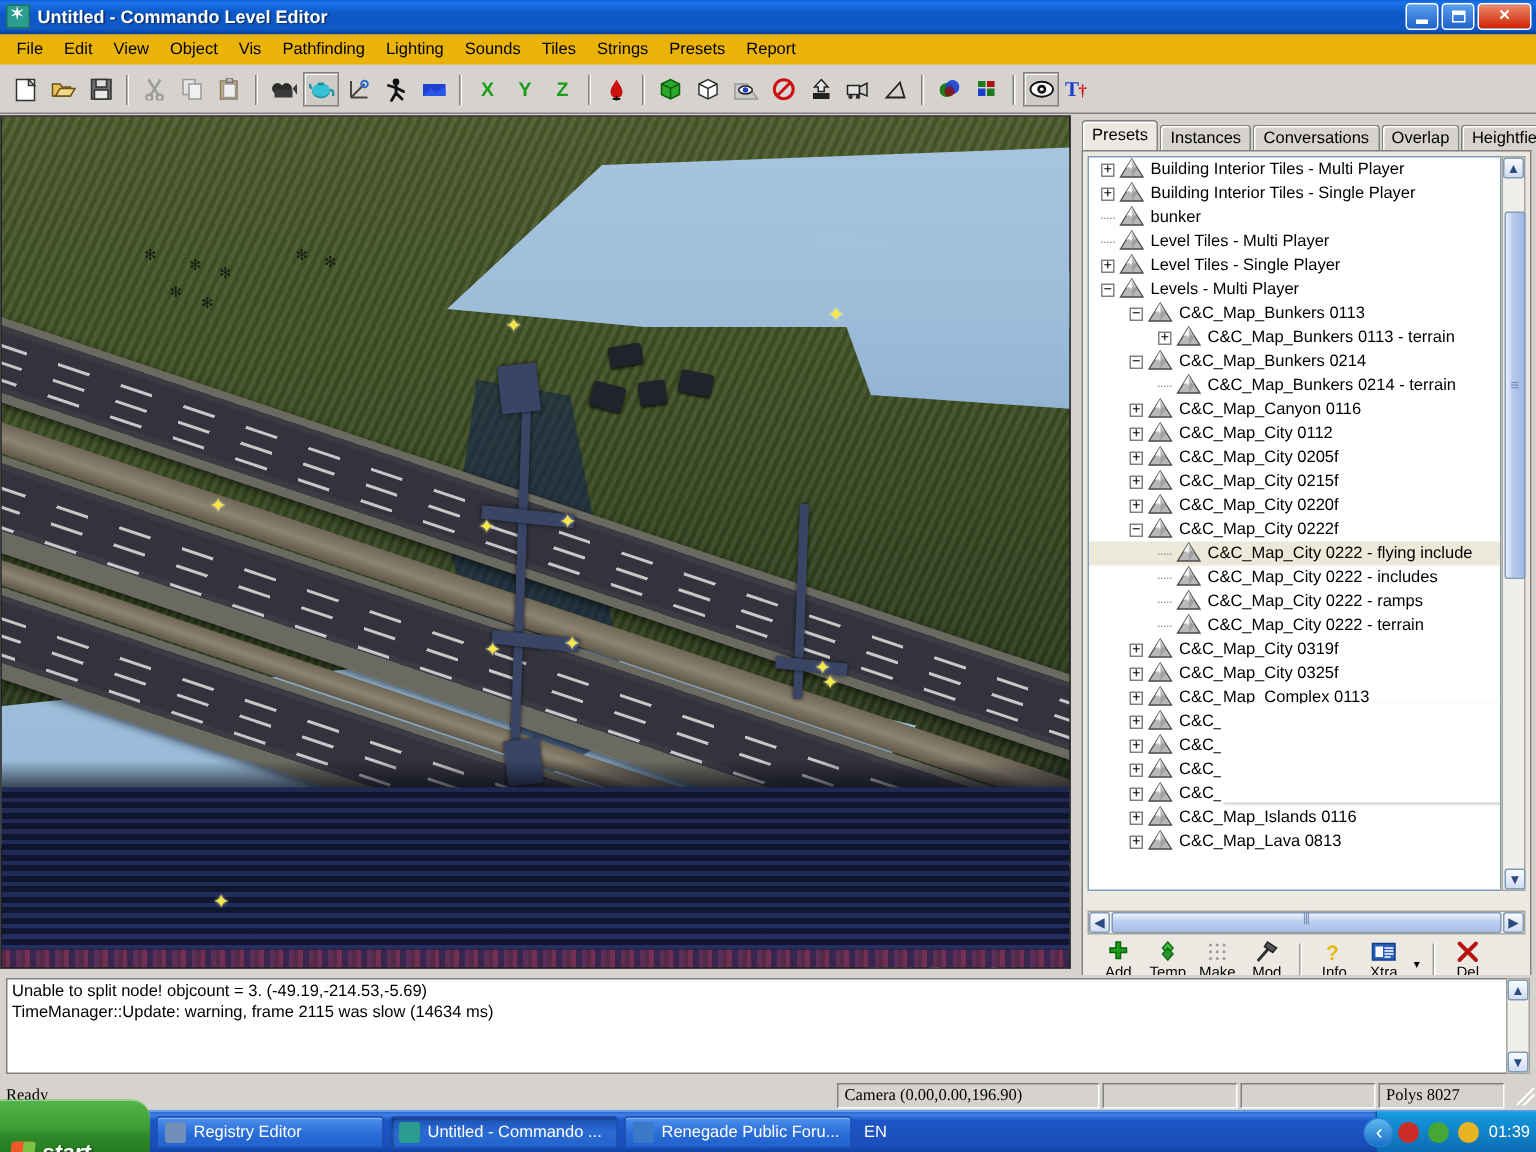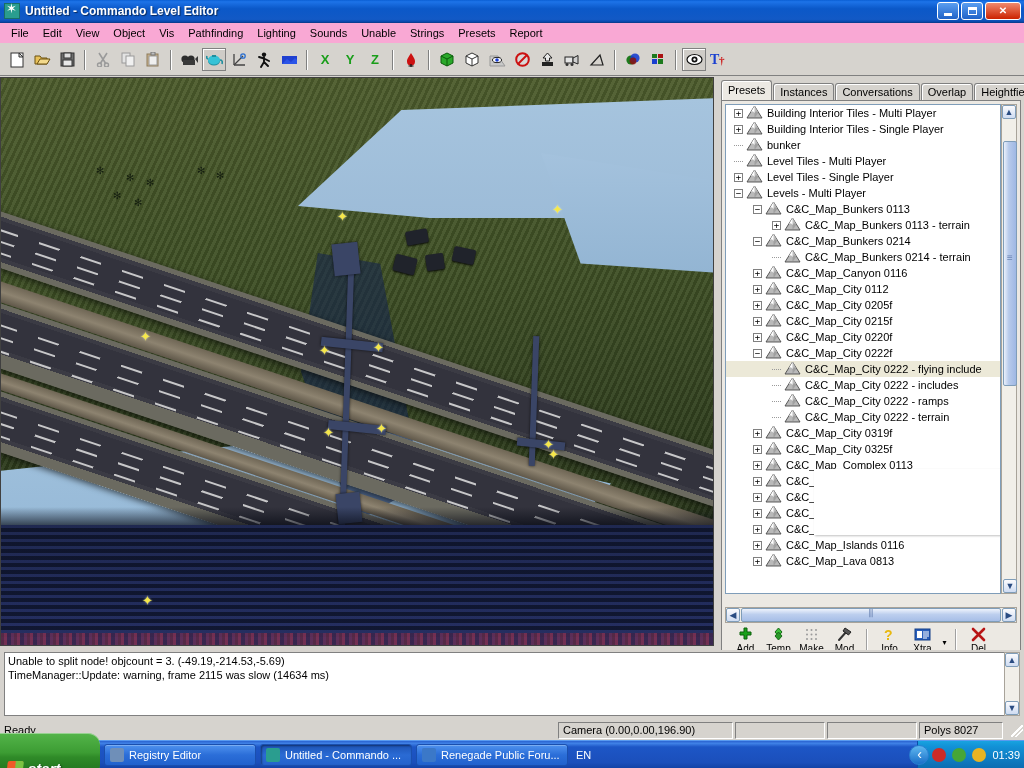--- a/index.html
+++ b/index.html
@@ -43,21 +43,21 @@
     background: linear-gradient(to bottom, #f08a6e, #cc2200);
     width: 36px;
   }
   .winbtn span { display:block; line-height: 1; }
   .min-glyph { width: 8px; height: 3px; background: #fff; margin-top: 6px; }
   .max-glyph { width: 9px; height: 8px; border: 1px solid #fff; border-top-width: 3px; }
 
   
   #menubar {
     position: absolute; left: 0; top: 23px; width: 1024px; height: 21px;
-    background: #f9a8d4; display: flex; align-items: center;
+    background: #eab308; display: flex; align-items: center;
     padding-left: 4px;
     border-bottom: 1px solid #d6d3ce;
   }
   .menu-item {
     padding: 3px 7px; font-size: 11px; color: #000; white-space: nowrap;
   }
 
   
   #toolbar {
     position: absolute; left: 0; top: 44px; width: 1024px; height: 32px;
@@ -310,21 +310,21 @@
 
   
   #statusbar {
     position: absolute; left: 0; top: 720px; width: 1024px; height: 20px;
     background: #d6d3ce; display: flex; align-items: center;
     font-size: 11px; color: #000;
   }
   .sb-cell {
     border: 1px solid; border-color: #808080 #fff #fff #808080;
     height: 17px; display: flex; align-items: center; padding: 0 4px;
-    margin-right: 2px; white-space: nowrap;
+    margin-right: 2px; white-space: nowrap; font-family: Liberation Serif, serif;
   }
   #sb-ready { border: none; padding-left: 4px; width: 556px; }
   #sb-camera { width: 175px; }
   #sb-blank1 { width: 90px; }
   #sb-blank2 { width: 90px; }
   #sb-polys  { width: 84px; }
   #sb-grip { margin-left: auto; width: 16px; height: 16px; position: relative; }
   #sb-grip::after {
     content: ""; position: absolute; right: 1px; bottom: 1px; width: 12px; height: 12px;
     background:
@@ -421,21 +421,21 @@
 
 <div id="menubar">
     <div class="menu-item">File</div>
     <div class="menu-item">Edit</div>
     <div class="menu-item">View</div>
     <div class="menu-item">Object</div>
     <div class="menu-item">Vis</div>
     <div class="menu-item">Pathfinding</div>
     <div class="menu-item">Lighting</div>
     <div class="menu-item">Sounds</div>
-    <div class="menu-item">Unable</div>
+    <div class="menu-item">Tiles</div>
     <div class="menu-item">Strings</div>
     <div class="menu-item">Presets</div>
     <div class="menu-item">Report</div>
   </div>
 
 <div id="toolbar">
     <div class="tb">
       <svg width="15" height="16">
         <rect x="1" y="1" width="12" height="14" fill="#fff" stroke="#333"></rect>
         <path d="M9 1 L13 5 L9 5 Z" fill="#d8d8d8" stroke="#333"></path>

